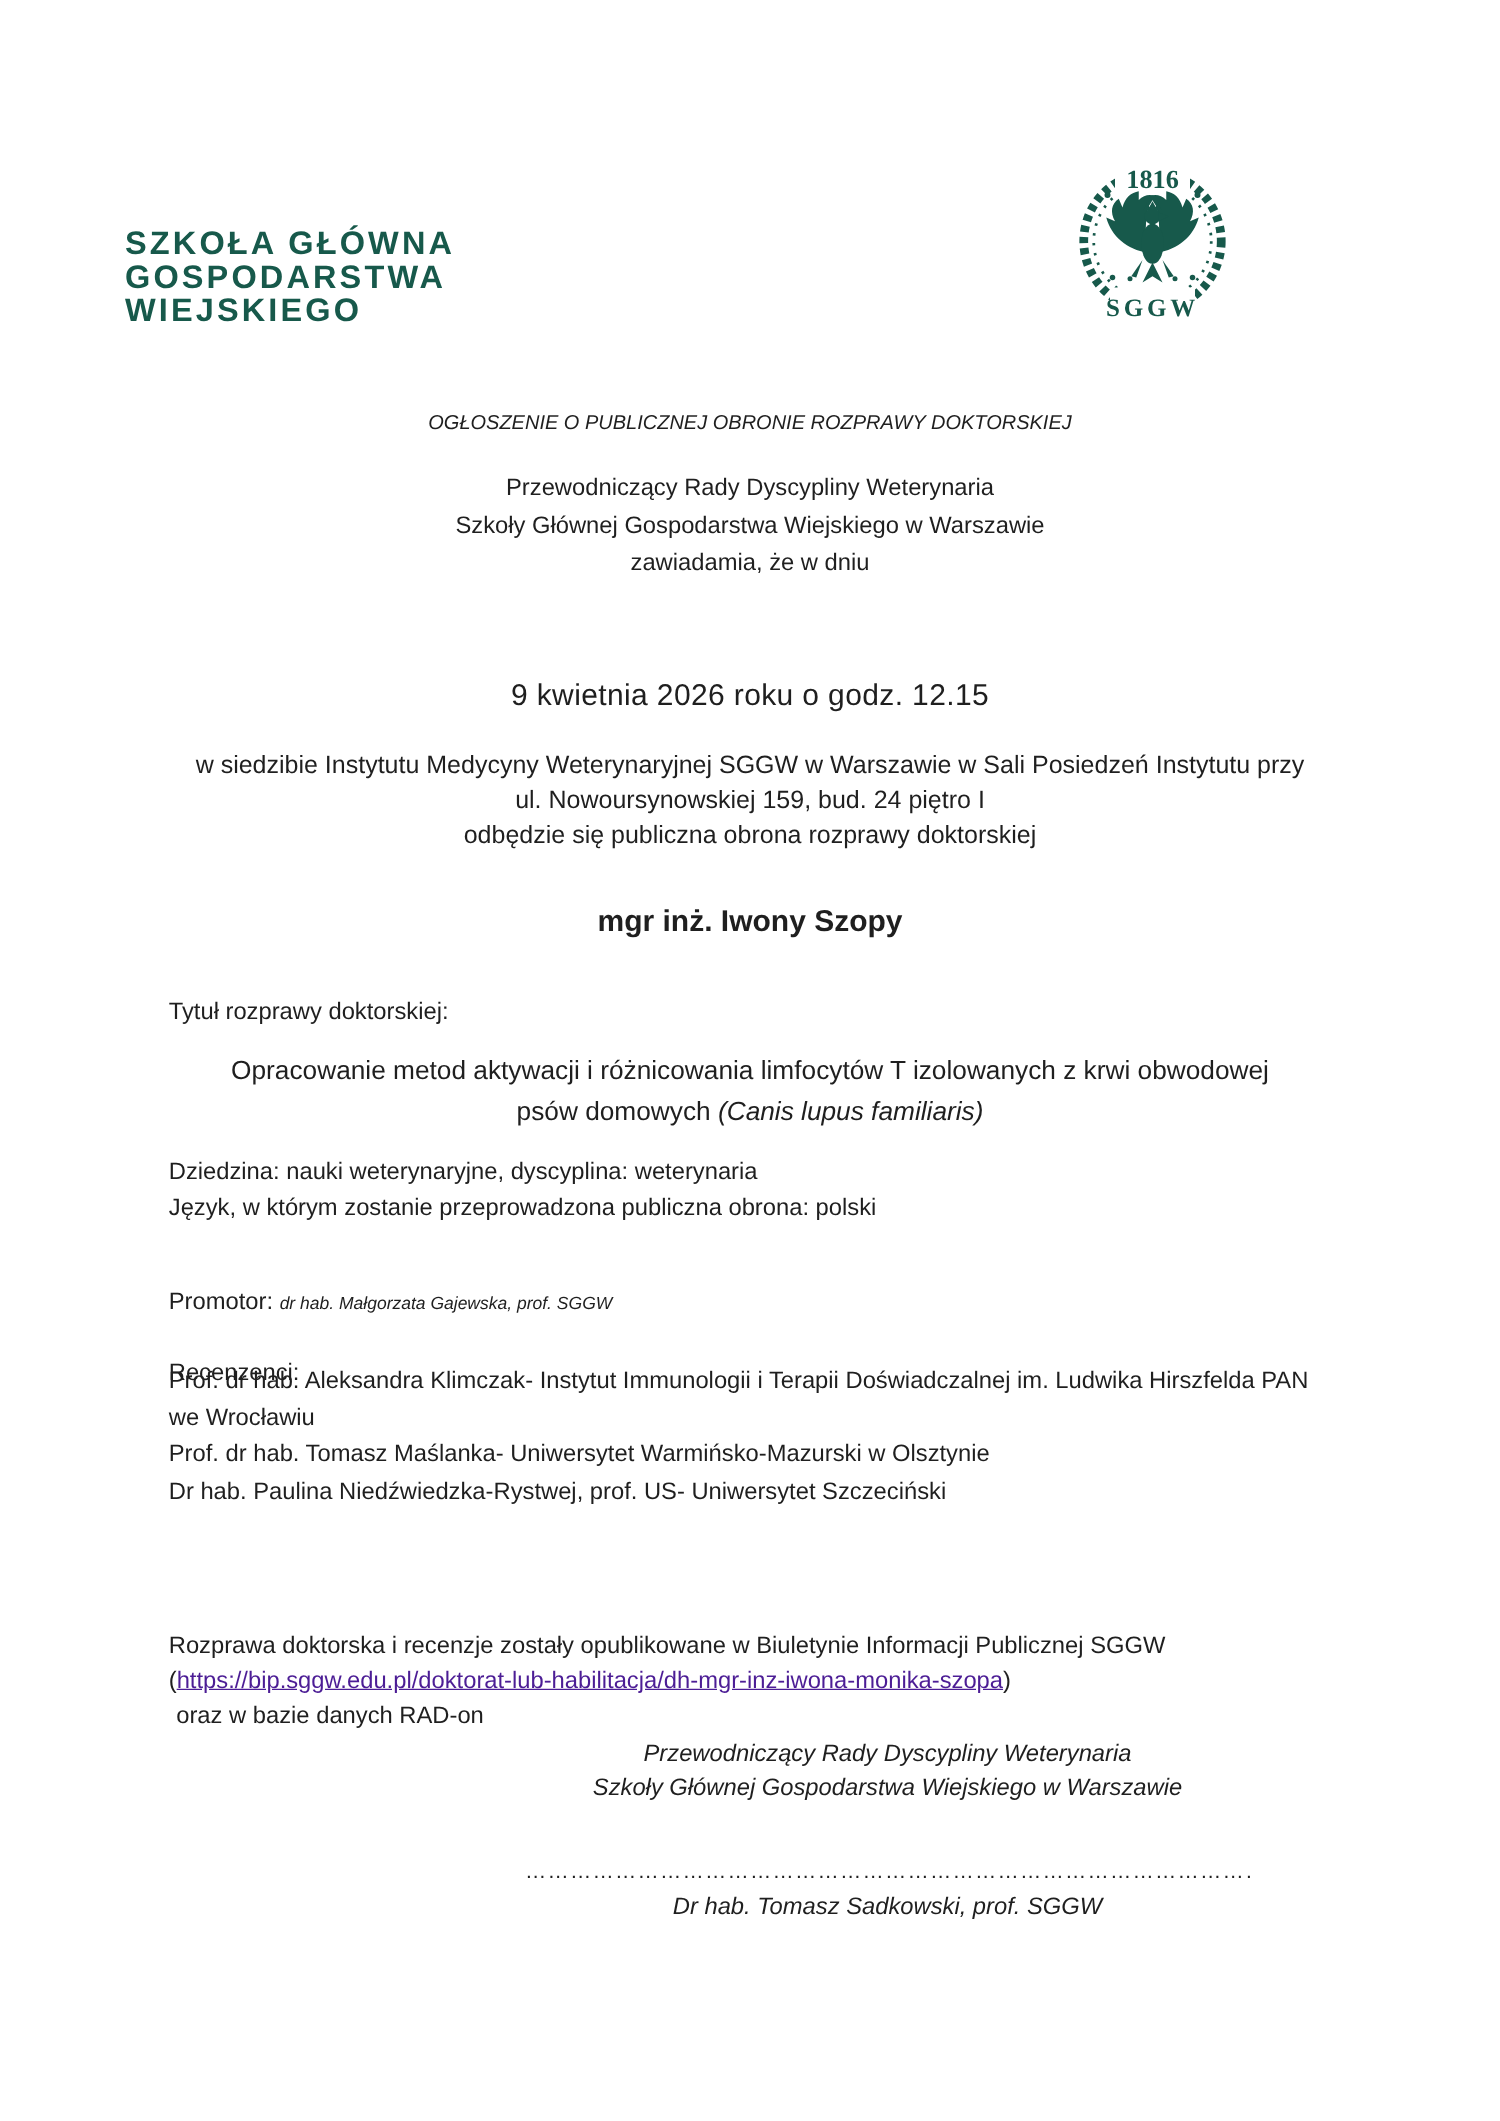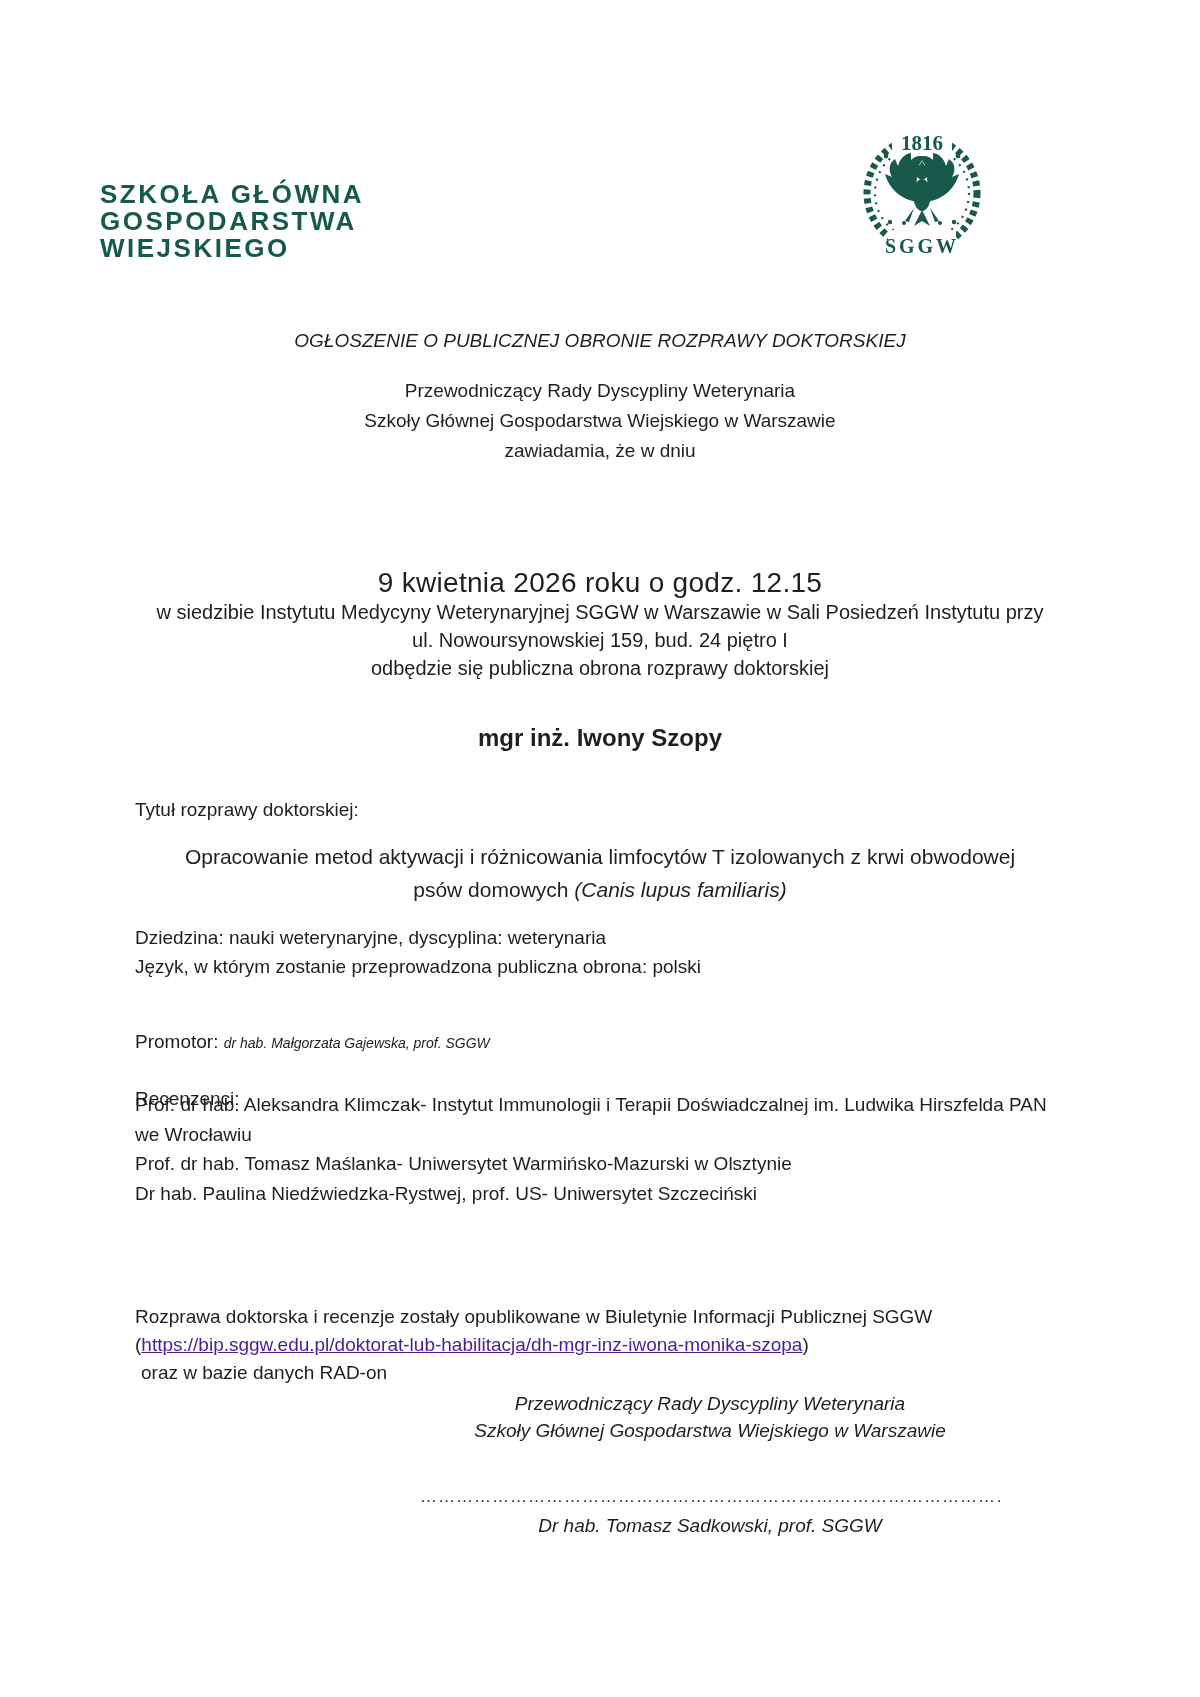--- a/index.html
+++ b/index.html
@@ -18,23 +18,23 @@
   .logo-text{
     left:100px;top:181px;
     color:#17594b;
     font-size:26px;font-weight:bold;
     letter-spacing:2.5px;line-height:27px;
   }
   .emblem{left:856px;top:126px;width:132px;height:134px;}
 
   
   .centered{left:0;width:100%;text-align:center;}
-  .doc-title{top:330px;font-style:italic;font-size:19px;}
+  .doc-title{top:330px;font-style:italic;font-size:16px;}
   .chair{top:376px;font-size:19px;line-height:30px;}
-  .date-line{top:567px;font-size:28px;letter-spacing:.3px;}
+  .date-line{top:543px;font-size:24px;letter-spacing:.3px;}
   .venue{top:598px;font-size:20px;line-height:28px;}
   .candidate{top:724px;font-size:24px;font-weight:bold;}
 
   
   .leftcol{left:135px;font-size:19px;}
   .thesis-label{top:799px;}
   .thesis-title{top:840px;left:170px;width:860px;text-align:center;font-size:21px;line-height:33px;}
   .field{top:927px;}
   .language{top:956px;}
   .promoter{top:1031px;}

